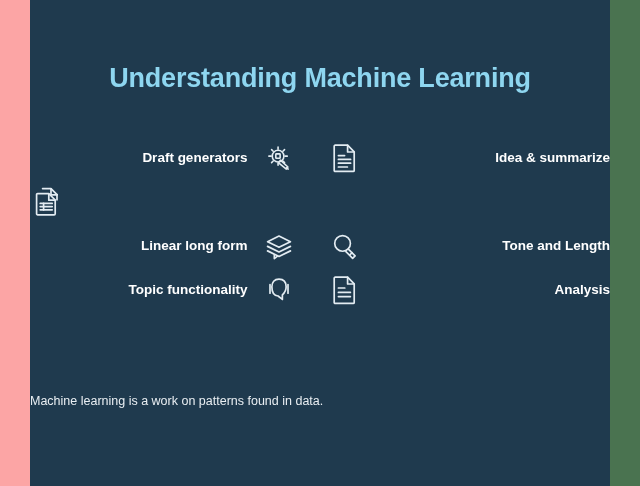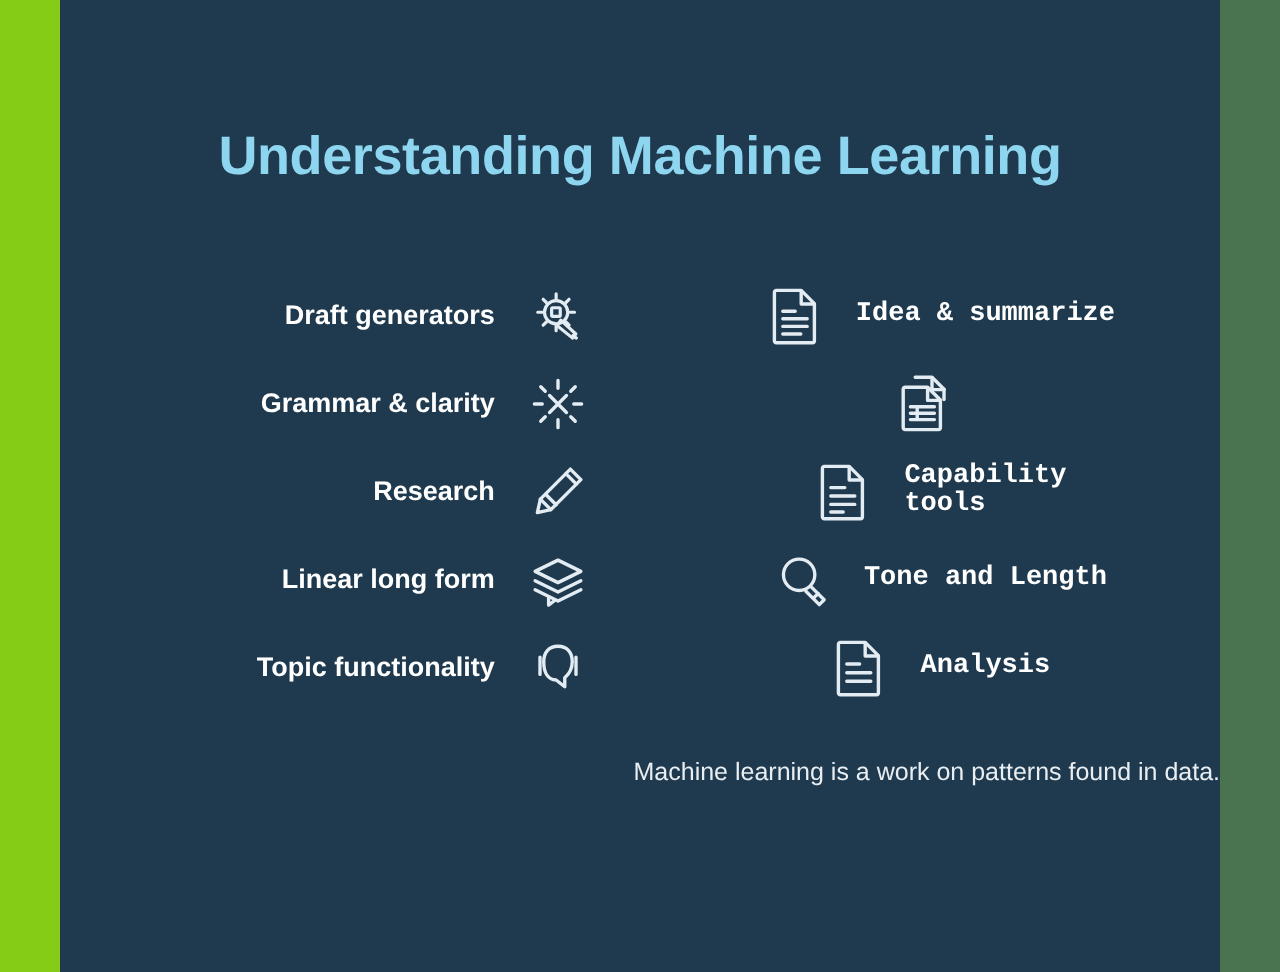--- a/index.html
+++ b/index.html
@@ -10,21 +10,21 @@
   body {
     width: 640px;
     height: 486px;
     overflow: hidden;
     font-family: "Liberation Sans", sans-serif;
   }
   .slide {
     position: relative;
     width: 556px;
     height: 486px;
-    background: #84cc16;
+    background: #fca5a5;
   }
   .panel {
     position: absolute;
     left: 30px;
     top: 0;
     width: 580px;
     height: 486px;
     background: #1f3a4e;
   }
   .title {
@@ -69,45 +69,44 @@
   .col-left .ico {
     width: 36px;
     display: flex;
     align-items: center;
     justify-content: center;
     margin-left: 14px;
   }
   .col-right {
     display: flex;
     align-items: center;
-    justify-content: center;
+    justify-content: space-between;
     width: 298px;
-    font-family: Liberation Mono, monospace;
   }
   .col-right .ico {
     width: 36px;
     display: flex;
     align-items: center;
     justify-content: center;
     margin-right: 12px;
   }
   .col-right .lbl {
     color: #ffffff;
     font-size: 13.5px;
     font-weight: bold;
     text-align: left;
     line-height: 1.05;
     white-space: pre-line;
   }
   .footer {
     position: absolute;
     left: 0;
-    top: 379px;
-    width: 580px;
-    text-align: right;
+    top: 394px;
+    width: 580px;
+    text-align: left;
     color: #e9eef2;
     font-size: 12.5px;
     font-weight: normal;
     font-family: "Liberation Sans", sans-serif;
   }
   svg { display: block; }
 </style>
 </head>
 <body>
 
@@ -137,69 +136,35 @@
               <path d="M3.2 2.2h12.4l6.6 6.6v18.6a1 1 0 0 1-1 1H3.2a1 1 0 0 1-1-1V3.2a1 1 0 0 1 1-1z"></path>
               <path d="M15.6 2.4v6.6h6.4"></path>
               <path d="M6.4 12.6h6.2M6.4 16.4h12.2M6.4 20.2h12.2M6.4 24h9"></path>
             </svg>
           </span>
           <span class="lbl">Idea &amp; summarize</span>
         </div>
       </div>
 
       <div class="row">
-        <div class="col-left">
-          <span class="lbl">Grammar &amp; clarity</span>
-          <span class="ico">
-            <svg width="30" height="30" viewBox="0 0 32 32" fill="none" stroke="#e3ecf2" stroke-width="1.8" stroke-linecap="round" stroke-linejoin="round">
-              <path d="M11.5 11.5l9 9M20.5 11.5l-9 9"></path>
-              <path d="M16 3.4v4.2M16 24.4v4.2M3.4 16h4.2M24.4 16h4.2"></path>
-              <path d="M6.8 6.8l2.4 2.4M22.8 22.8l2.4 2.4M25.2 6.8l-2.4 2.4M9.2 22.8l-2.4 2.4"></path>
-            </svg>
-          </span>
-        </div>
         <div class="col-right">
           <span class="ico">
             <svg width="26" height="30" viewBox="0 0 26 30" fill="none" stroke="#e3ecf2" stroke-width="1.7" stroke-linecap="round" stroke-linejoin="round">
               <path d="M7.6 1.6h8.4l6 6"></path>
               <path d="M22 7.6v5.2"></path>
               <path d="M16 1.8v6h6"></path>
               <path d="M2.6 6.6h11.2l6.4 6.4v13.8a1 1 0 0 1-1 1H2.6a1 1 0 0 1-1-1V7.6a1 1 0 0 1 1-1z"></path>
               <path d="M13.8 6.8v6.4h6.2"></path>
               <path d="M5.2 16.4h12M5.2 19.6h12M5.2 22.8h12"></path>
               <path d="M8.6 16.4v6.4"></path>
             </svg>
           </span>
         </div>
       </div>
 
-      <div class="row">
-        <div class="col-left">
-          <span class="lbl">Research</span>
-          <span class="ico">
-            <svg width="30" height="30" viewBox="0 0 32 32" fill="none" stroke="#e3ecf2" stroke-width="1.8" stroke-linecap="round" stroke-linejoin="round">
-              <path d="M22.6 3.8l5.6 5.6-16 16-7.2 1.6 1.6-7.2z"></path>
-              <path d="M20.2 6.2l5.6 5.6"></path>
-              <path d="M6.6 19.8l5.6 5.6"></path>
-              <path d="M9.4 17.2l5.6 5.6"></path>
-            </svg>
-          </span>
-        </div>
-        <div class="col-right">
-          <span class="ico">
-            <svg width="26" height="30" viewBox="0 0 26 30" fill="none" stroke="#e3ecf2" stroke-width="1.7" stroke-linecap="round" stroke-linejoin="round">
-              <path d="M3.2 2.2h12.4l6.6 6.6v18.6a1 1 0 0 1-1 1H3.2a1 1 0 0 1-1-1V3.2a1 1 0 0 1 1-1z"></path>
-              <path d="M15.6 2.4v6.6h6.4"></path>
-              <path d="M6.4 12.8h7M6.4 17h12M6.4 21.2h12M6.4 25h6.2"></path>
-            </svg>
-          </span>
-          <span class="lbl">Capability
-tools</span>
-        </div>
-      </div>
 
       <div class="row">
         <div class="col-left">
           <span class="lbl">Linear long form</span>
           <span class="ico">
             <svg width="30" height="30" viewBox="0 0 32 32" fill="none" stroke="#e3ecf2" stroke-width="1.8" stroke-linecap="round" stroke-linejoin="round">
               <path d="M16 5.4L3.8 11.4 16 17.4l12.2-6z"></path>
               <path d="M3.8 16.4L16 22.4l12.2-6"></path>
               <path d="M3.8 21.2L16 27.2l12.2-6"></path>
               <path d="M11 25.4v4l3.4-2.6"></path>

